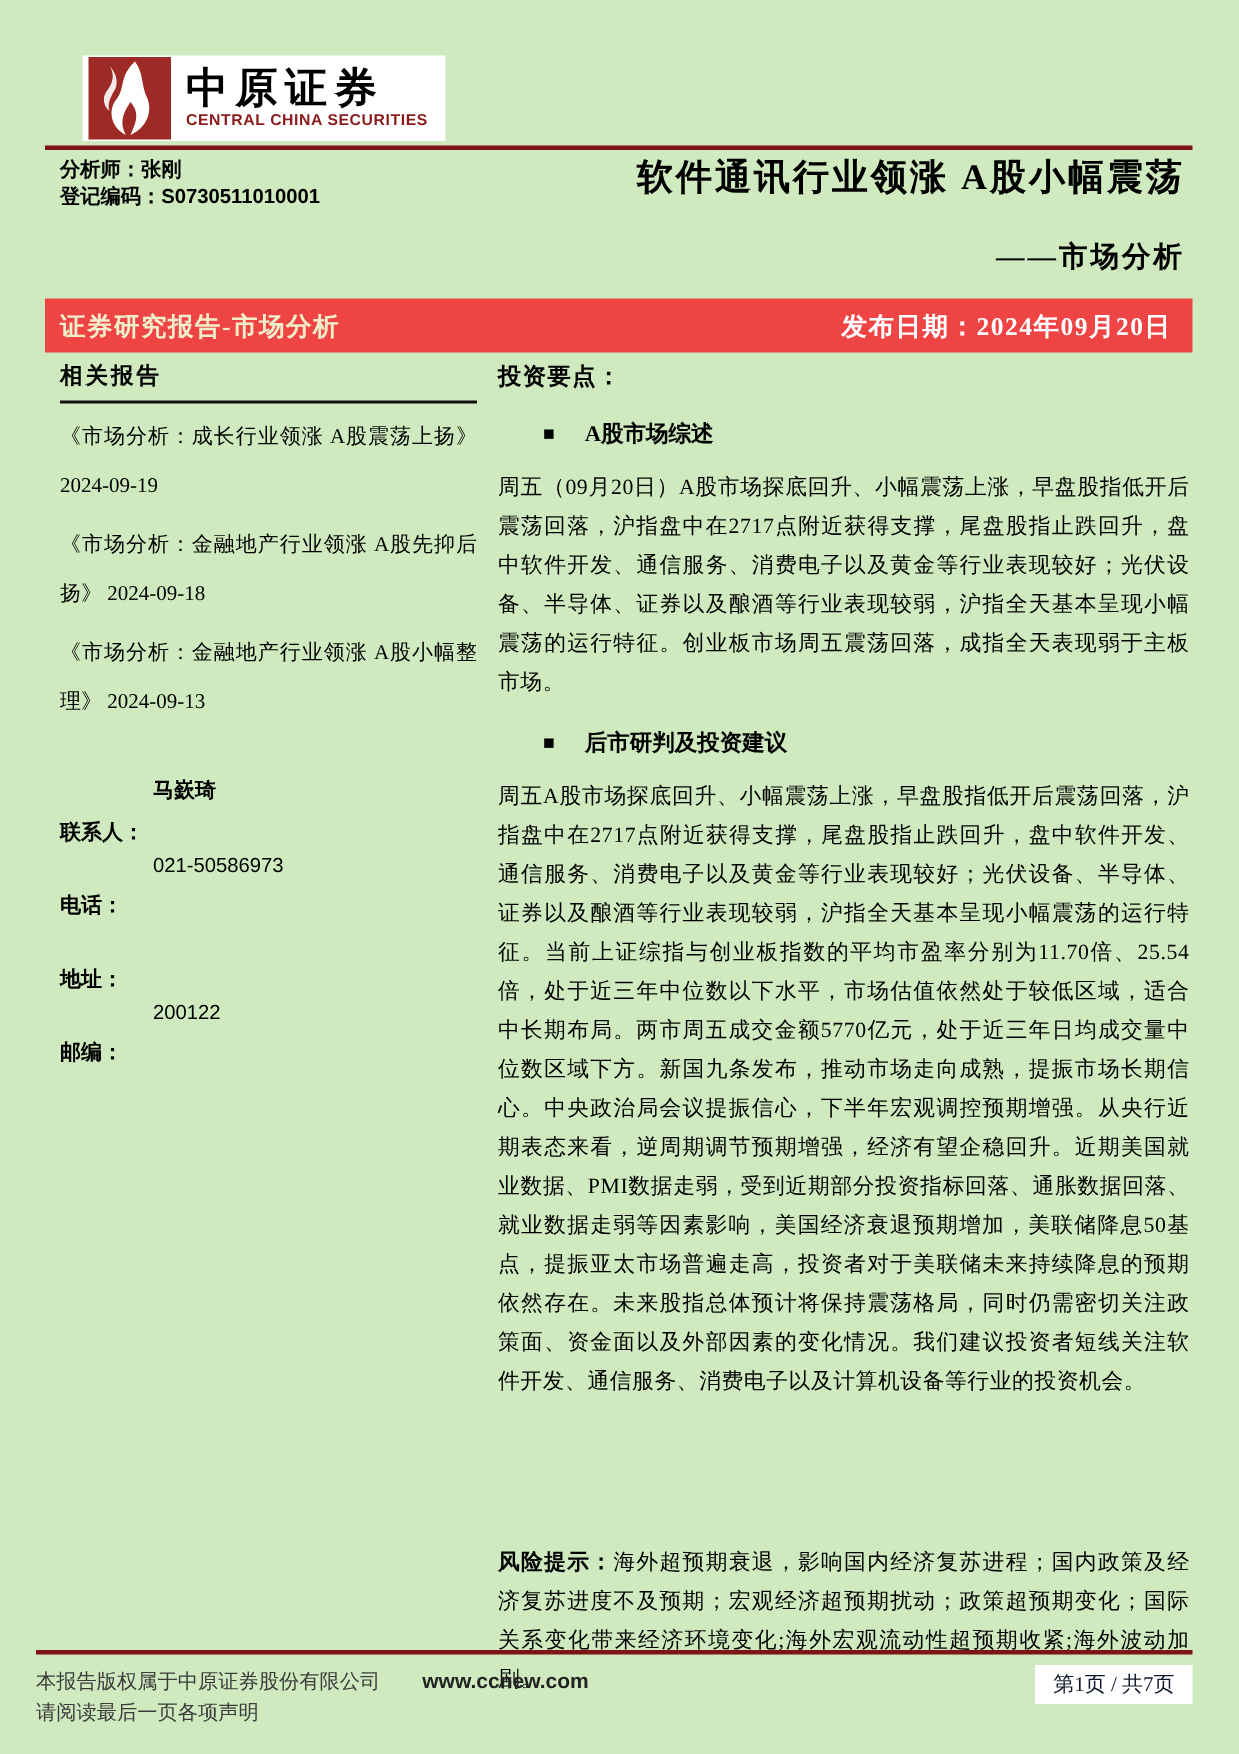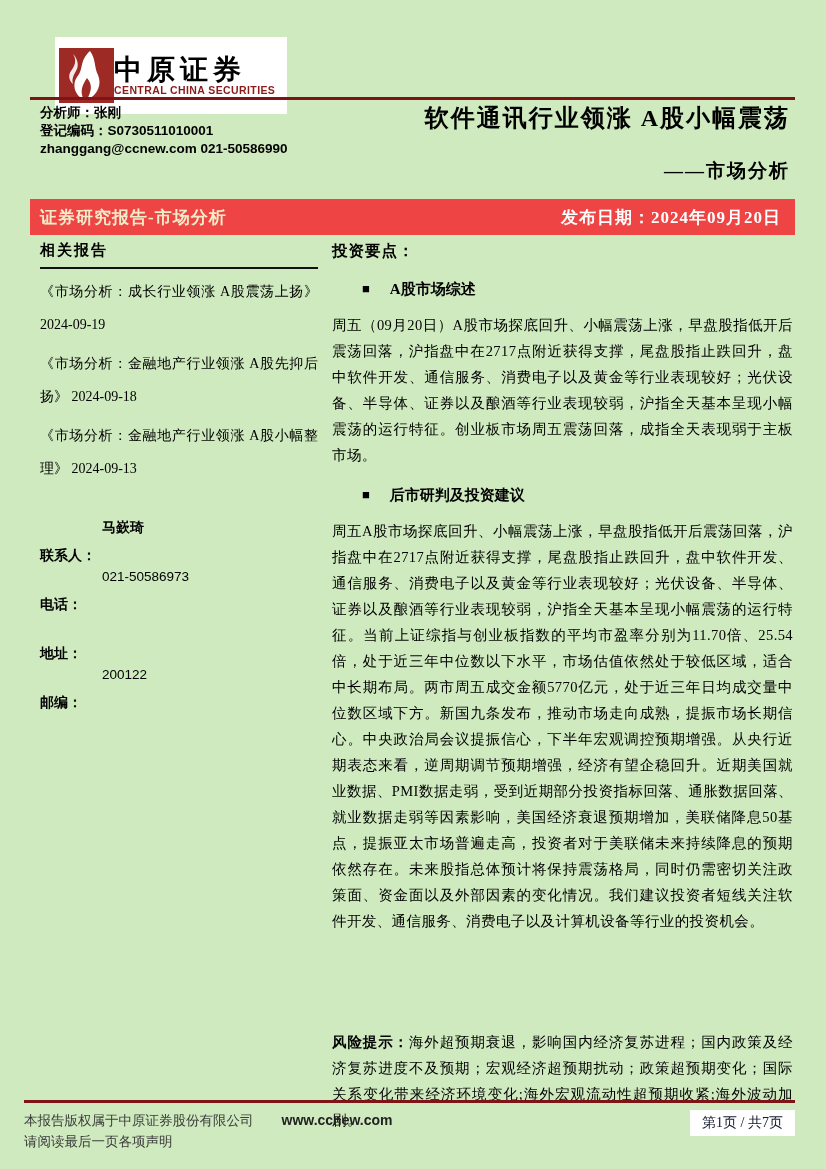--- a/index.html
+++ b/index.html
@@ -9,22 +9,22 @@
     font-family: "Liberation Serif", "DejaVu Serif", serif;
     color: #000;
     position: relative;
     overflow: hidden;
   }
   .page { position: absolute; inset: 0; }
 
   
   .logo-row { position: absolute; top: 37px; left: 55px; }
   .logo-box {
-    display: flex; align-items: center; 
-    background: #ffffff; padding: 4px 12px 4px 4px; height: 77px;
+    display: flex; align-items: center; gap: 10px;
+    background: #ffffff; padding: 4px 12px 4px 4px; height: 57px;
   }
   .logo-mark { width: 55px; height: 55px; background: #9d2a24; flex-shrink: 0; }
   .logo-mark svg { width: 100%; height: 100%; display: block; }
   .logo-cn {
     font-size: 28px; font-weight: bold; letter-spacing: 5px;
     line-height: 1.05; white-space: nowrap;
   }
   .logo-en {
     font-family: "Liberation Sans", "DejaVu Sans", sans-serif;
     font-size: 10.5px; font-weight: bold; color: #8b1a1a;
@@ -110,21 +110,20 @@
         <div class="logo-en">CENTRAL CHINA SECURITIES</div>
       </div>
     </div>
   </div>
 
   <div class="header-rule"></div>
 
   <div class="analyst">
     <div><span class="lbl">分析师：</span><span class="lbl">张刚</span></div>
     <div><span class="lbl">登记编码：</span><span class="val">S0730511010001</span></div>
-    <div class="mail">zhanggang@ccnew.com 021-50586990</div>
   </div>
 
   <div class="title-block">
     <div class="doc-title">软件通讯行业领涨 A股小幅震荡</div>
     <div class="doc-subtitle">——市场分析</div>
   </div>
 
   <div class="banner">
     <span class="banner-left">证券研究报告-市场分析</span>
     <span class="banner-right">发布日期：2024年09月20日</span>

